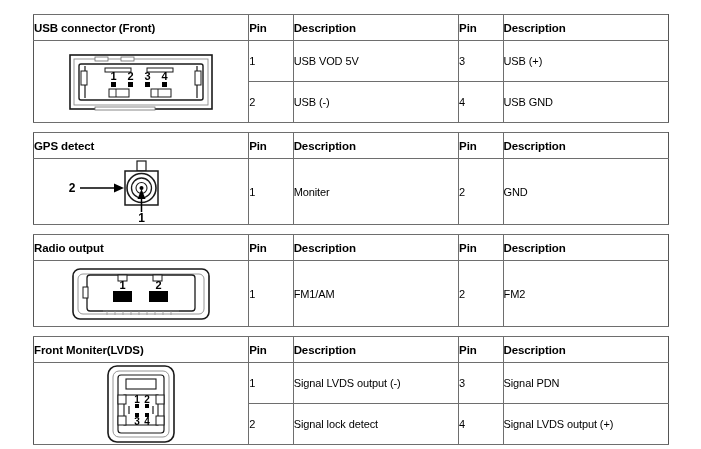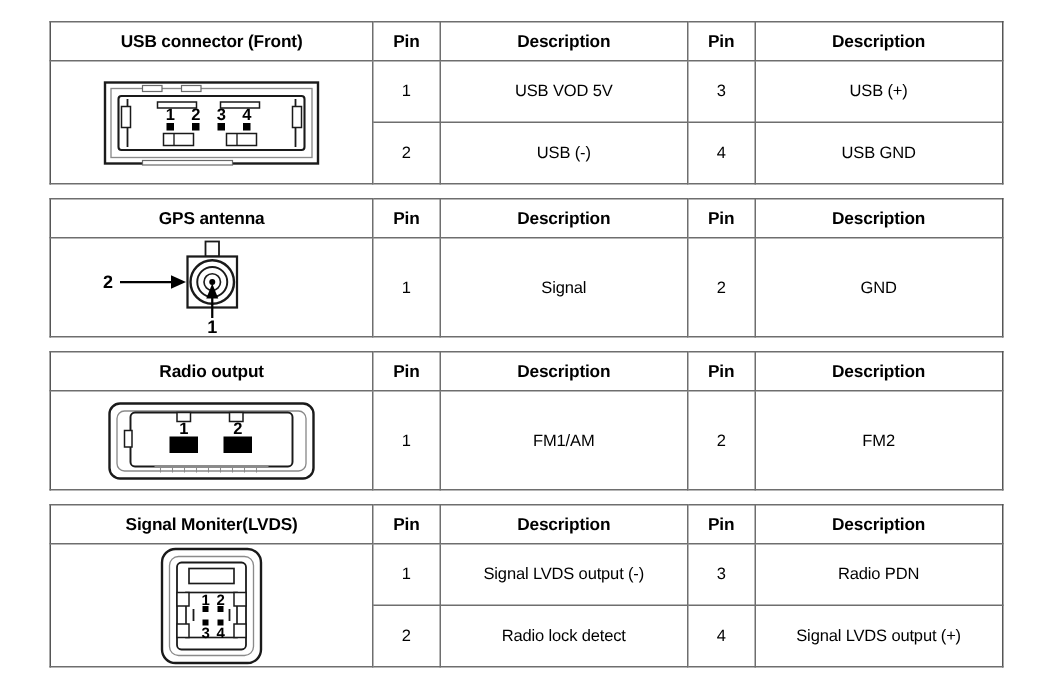--- a/index.html
+++ b/index.html
@@ -25,21 +25,21 @@
     width: 636px;
     border-collapse: collapse;
     table-layout: fixed;
     margin-bottom: 9px;
     background: #fff;
   }
   .conn-table td,
   .conn-table th {
     border: 1px solid #6e6e6e;
     padding: 0;
-    text-align: center;
+    text-align: left;
     vertical-align: middle;
     margin-top: 43px;
   }
   .conn-table .outer-l { border-left: 1px solid #555; }
   .conn-table .outer-r { border-right: 1px solid #555; }
 
   .col-conn   { width: 34.0%; }
   .col-pin    { width: 6.9%;  }
   .col-desc   { width: 26.1%; }
 
@@ -134,21 +134,21 @@
         <td>USB (-)</td>
         <td>4</td>
         <td class="outer-r">USB GND</td>
       </tr>
     </tbody>
   </table>
 
   <table class="conn-table">
     <thead>
       <tr>
-        <th class="col-conn outer-l">GPS antenna</th>
+        <th class="col-conn outer-l">GPS detect</th>
         <th class="col-pin">Pin</th>
         <th class="col-desc">Description</th>
         <th class="col-pin">Pin</th>
         <th class="col-desc outer-r">Description</th>
       </tr>
     </thead>
     <tbody>
       <tr class="r1">
         <td class="diagram-cell outer-l">
           <div class="diagram-wrap">
@@ -167,21 +167,21 @@
               <line x1="34" y1="28" x2="70" y2="28" stroke="#000" stroke-width="1.5"></line>
               <polygon points="78,28 68,23.5 68,32.5" fill="#000"></polygon>
 
               <text x="95.5" y="62" font-family="Liberation Sans, sans-serif" font-size="12" font-weight="bold" fill="#000" text-anchor="middle">1</text>
               <line x1="95.5" y1="52" x2="95.5" y2="38" stroke="#000" stroke-width="1.5"></line>
               <polygon points="95.5,29 91.5,39 99.5,39" fill="#000"></polygon>
             </svg>
           </div>
         </td>
         <td>1</td>
-        <td>Signal</td>
+        <td>Moniter</td>
         <td>2</td>
         <td class="outer-r">GND</td>
       </tr>
     </tbody>
   </table>
 
   <table class="conn-table">
     <thead>
       <tr>
         <th class="col-conn outer-l">Radio output</th>
@@ -230,21 +230,21 @@
         <td>FM1/AM</td>
         <td>2</td>
         <td class="outer-r">FM2</td>
       </tr>
     </tbody>
   </table>
 
   <table class="conn-table">
     <thead>
       <tr>
-        <th class="col-conn outer-l">Signal Moniter(LVDS)</th>
+        <th class="col-conn outer-l">Front Moniter(LVDS)</th>
         <th class="col-pin">Pin</th>
         <th class="col-desc">Description</th>
         <th class="col-pin">Pin</th>
         <th class="col-desc outer-r">Description</th>
       </tr>
     </thead>
     <tbody>
       <tr class="r2">
         <td class="diagram-cell outer-l" rowspan="2">
           <div class="diagram-wrap">
@@ -274,24 +274,24 @@
               <text x="35" y="39" font-family="Liberation Sans, sans-serif" font-size="10" font-weight="bold" fill="#000" text-anchor="middle">1</text>
               <text x="45" y="39" font-family="Liberation Sans, sans-serif" font-size="10" font-weight="bold" fill="#000" text-anchor="middle">2</text>
               <text x="35" y="61" font-family="Liberation Sans, sans-serif" font-size="10" font-weight="bold" fill="#000" text-anchor="middle">3</text>
               <text x="45" y="61" font-family="Liberation Sans, sans-serif" font-size="10" font-weight="bold" fill="#000" text-anchor="middle">4</text>
             </svg>
           </div>
         </td>
         <td>1</td>
         <td>Signal LVDS output (-)</td>
         <td>3</td>
-        <td class="outer-r">Radio PDN</td>
-      </tr>
-      <tr class="r2">
-        <td>2</td>
-        <td>Radio lock detect</td>
+        <td class="outer-r">Signal PDN</td>
+      </tr>
+      <tr class="r2">
+        <td>2</td>
+        <td>Signal lock detect</td>
         <td>4</td>
         <td class="outer-r">Signal LVDS output (+)</td>
       </tr>
     </tbody>
   </table>
 
 </div>
 
 </body></html>

